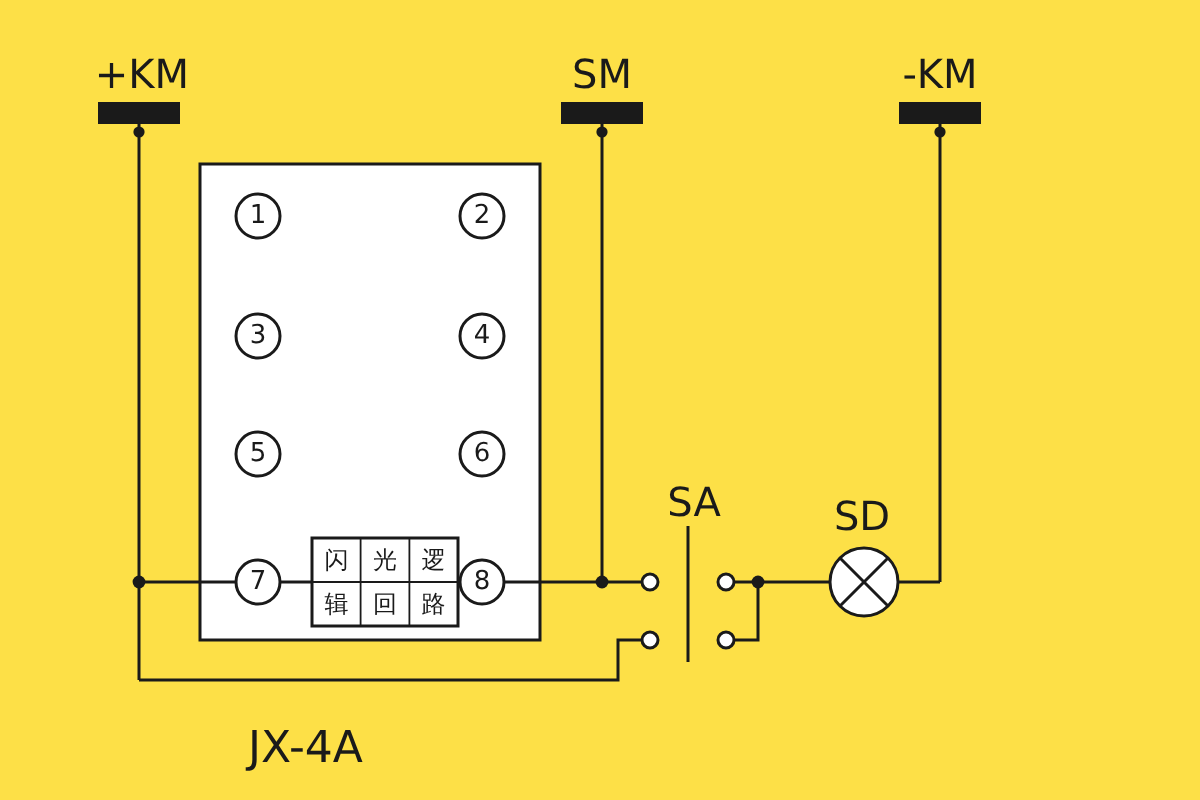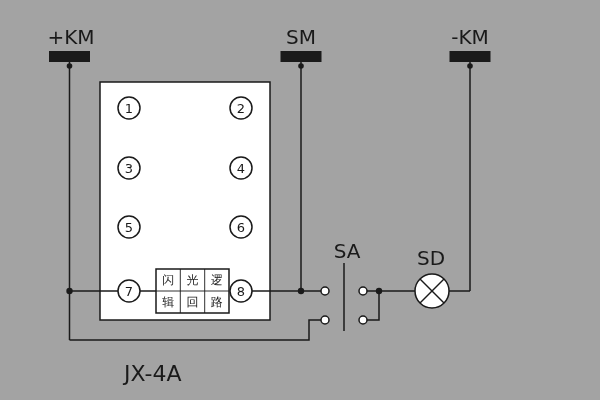--- a/index.html
+++ b/index.html
@@ -1,20 +1,20 @@
 <!DOCTYPE html>
 <html><head>
 <meta charset="utf-8">
 <style>
   html, body { margin: 0; padding: 0; background: #ffffff; }
   .diagram-container {
     position: relative;
     width: 600px;
     height: 400px;
-    background: #a3a3a3;
+    background: #fde047;
     overflow: hidden;
   }
   svg text {
     font-family: "DejaVu Sans", "Liberation Sans", sans-serif;
     fill: #1a1a1a;
   }
   .wire    { stroke: #1a1a1a; stroke-width: 1.5; fill: none; }
   .thin    { stroke: #1a1a1a; stroke-width: 0.9; fill: none; }
   .outline { stroke: #1a1a1a; stroke-width: 1.5; fill: #ffffff; }
   .solid   { fill: #1a1a1a; stroke: none; }

